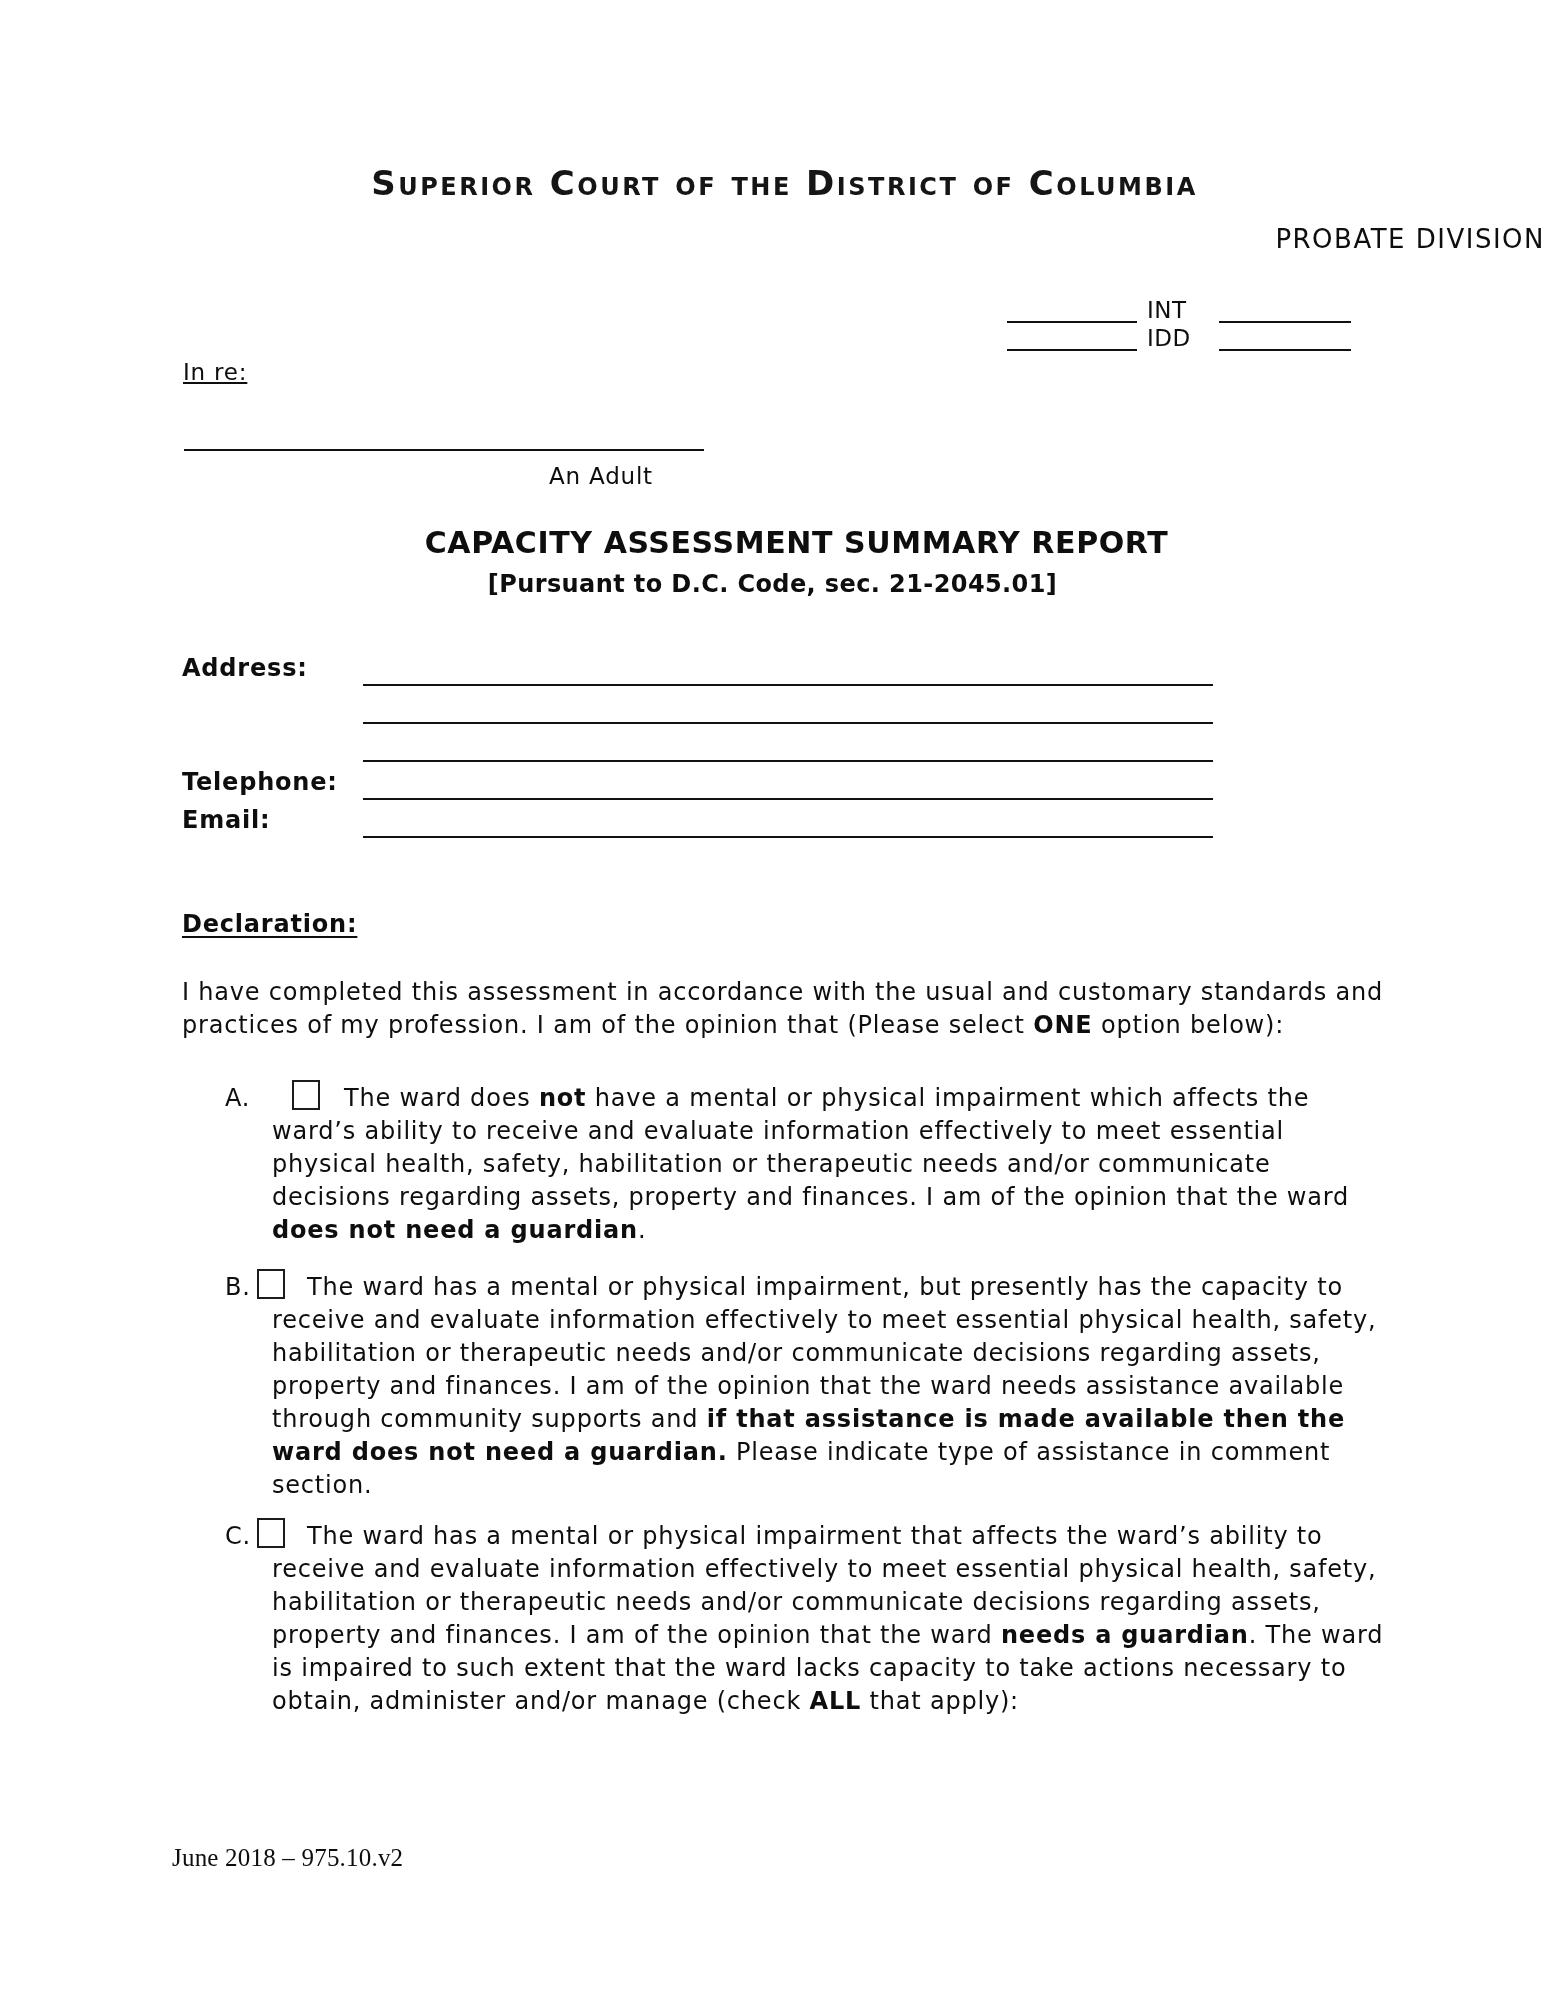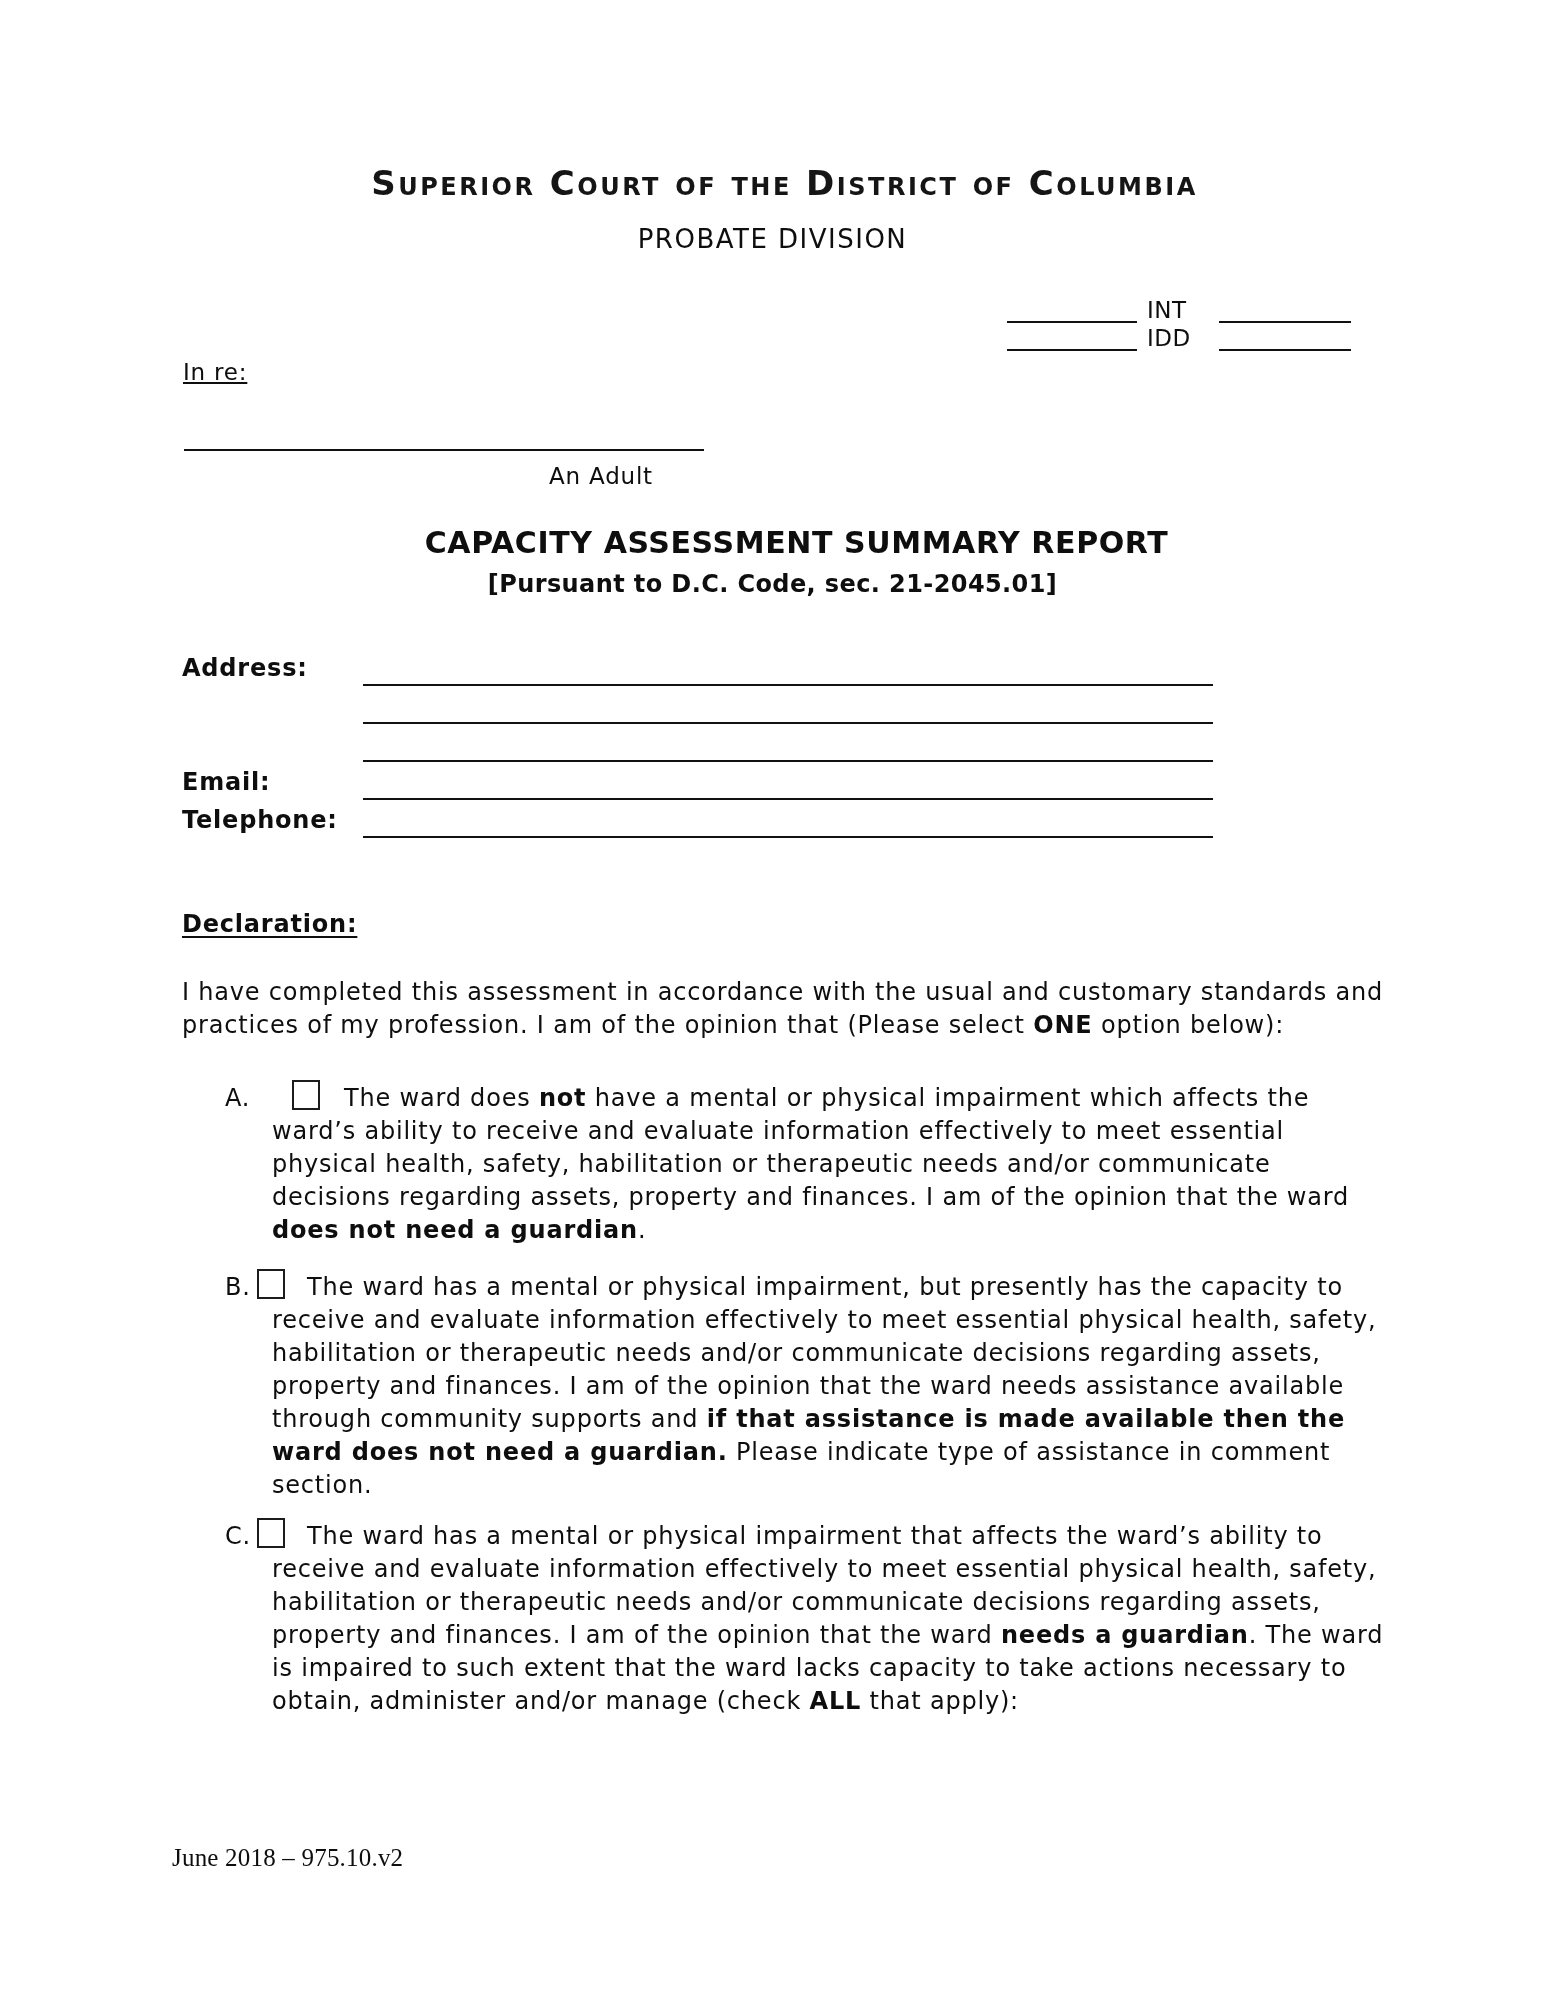--- a/index.html
+++ b/index.html
@@ -20,21 +20,21 @@
     text-align: center;
     font-size: 34px; font-weight: bold;
     font-variant: small-caps;
     letter-spacing: 2.5px;
     line-height: 38px;
     color: #151515;
     padding-left: 12px;
   }
   .division {
     position: absolute; top: 224px; left: 0; width: 100%;
-    text-align: center;
+    text-align: right;
     font-size: 26px; letter-spacing: 1.5px; line-height: 30px;
   }
   .case-block { position: absolute; left: 1007px; top: 296px; width: 345px; }
   .case-row { display: flex; align-items: flex-end; height: 27px; margin-bottom: 1px; }
   .case-blank { display: inline-block; border-bottom: 2px solid #111; height: 100%; }
   .case-blank.b1 { width: 130px; }
   .case-blank.b2 { width: 132px; }
   .case-label { display: inline-block; width: 62px; font-size: 23px; line-height: 26px; letter-spacing: 0.5px; margin: 0 10px; }
   .in-re { position: absolute; left: 183px; top: 356px; font-size: 23px; text-decoration: underline; }
   .case-name-line { position: absolute; left: 184px; top: 449px; width: 520px; height: 0; border-top: 2px solid #111; }
@@ -119,25 +119,25 @@
     </div>
     <div class="field-row std-row">
       <span class="field-label"></span>
       <span class="field-line"></span>
     </div>
     <div class="field-row std-row">
       <span class="field-label"></span>
       <span class="field-line"></span>
     </div>
     <div class="field-row std-row">
-      <span class="field-label">Email:</span>
+      <span class="field-label">Telephone:</span>
       <span class="field-line"></span>
     </div>
     <div class="field-row std-row">
-      <span class="field-label">Telephone:</span>
+      <span class="field-label">Email:</span>
       <span class="field-line"></span>
     </div>
   </div>
 
   <div class="decl-heading">Declaration:</div>
 
   <p class="intro">I have completed this assessment in accordance with the usual and customary standards and practices of my profession. I am of the opinion that (Please select <b>ONE</b> option below):</p>
 
   <div class="options">
     <div class="option opt-a">

